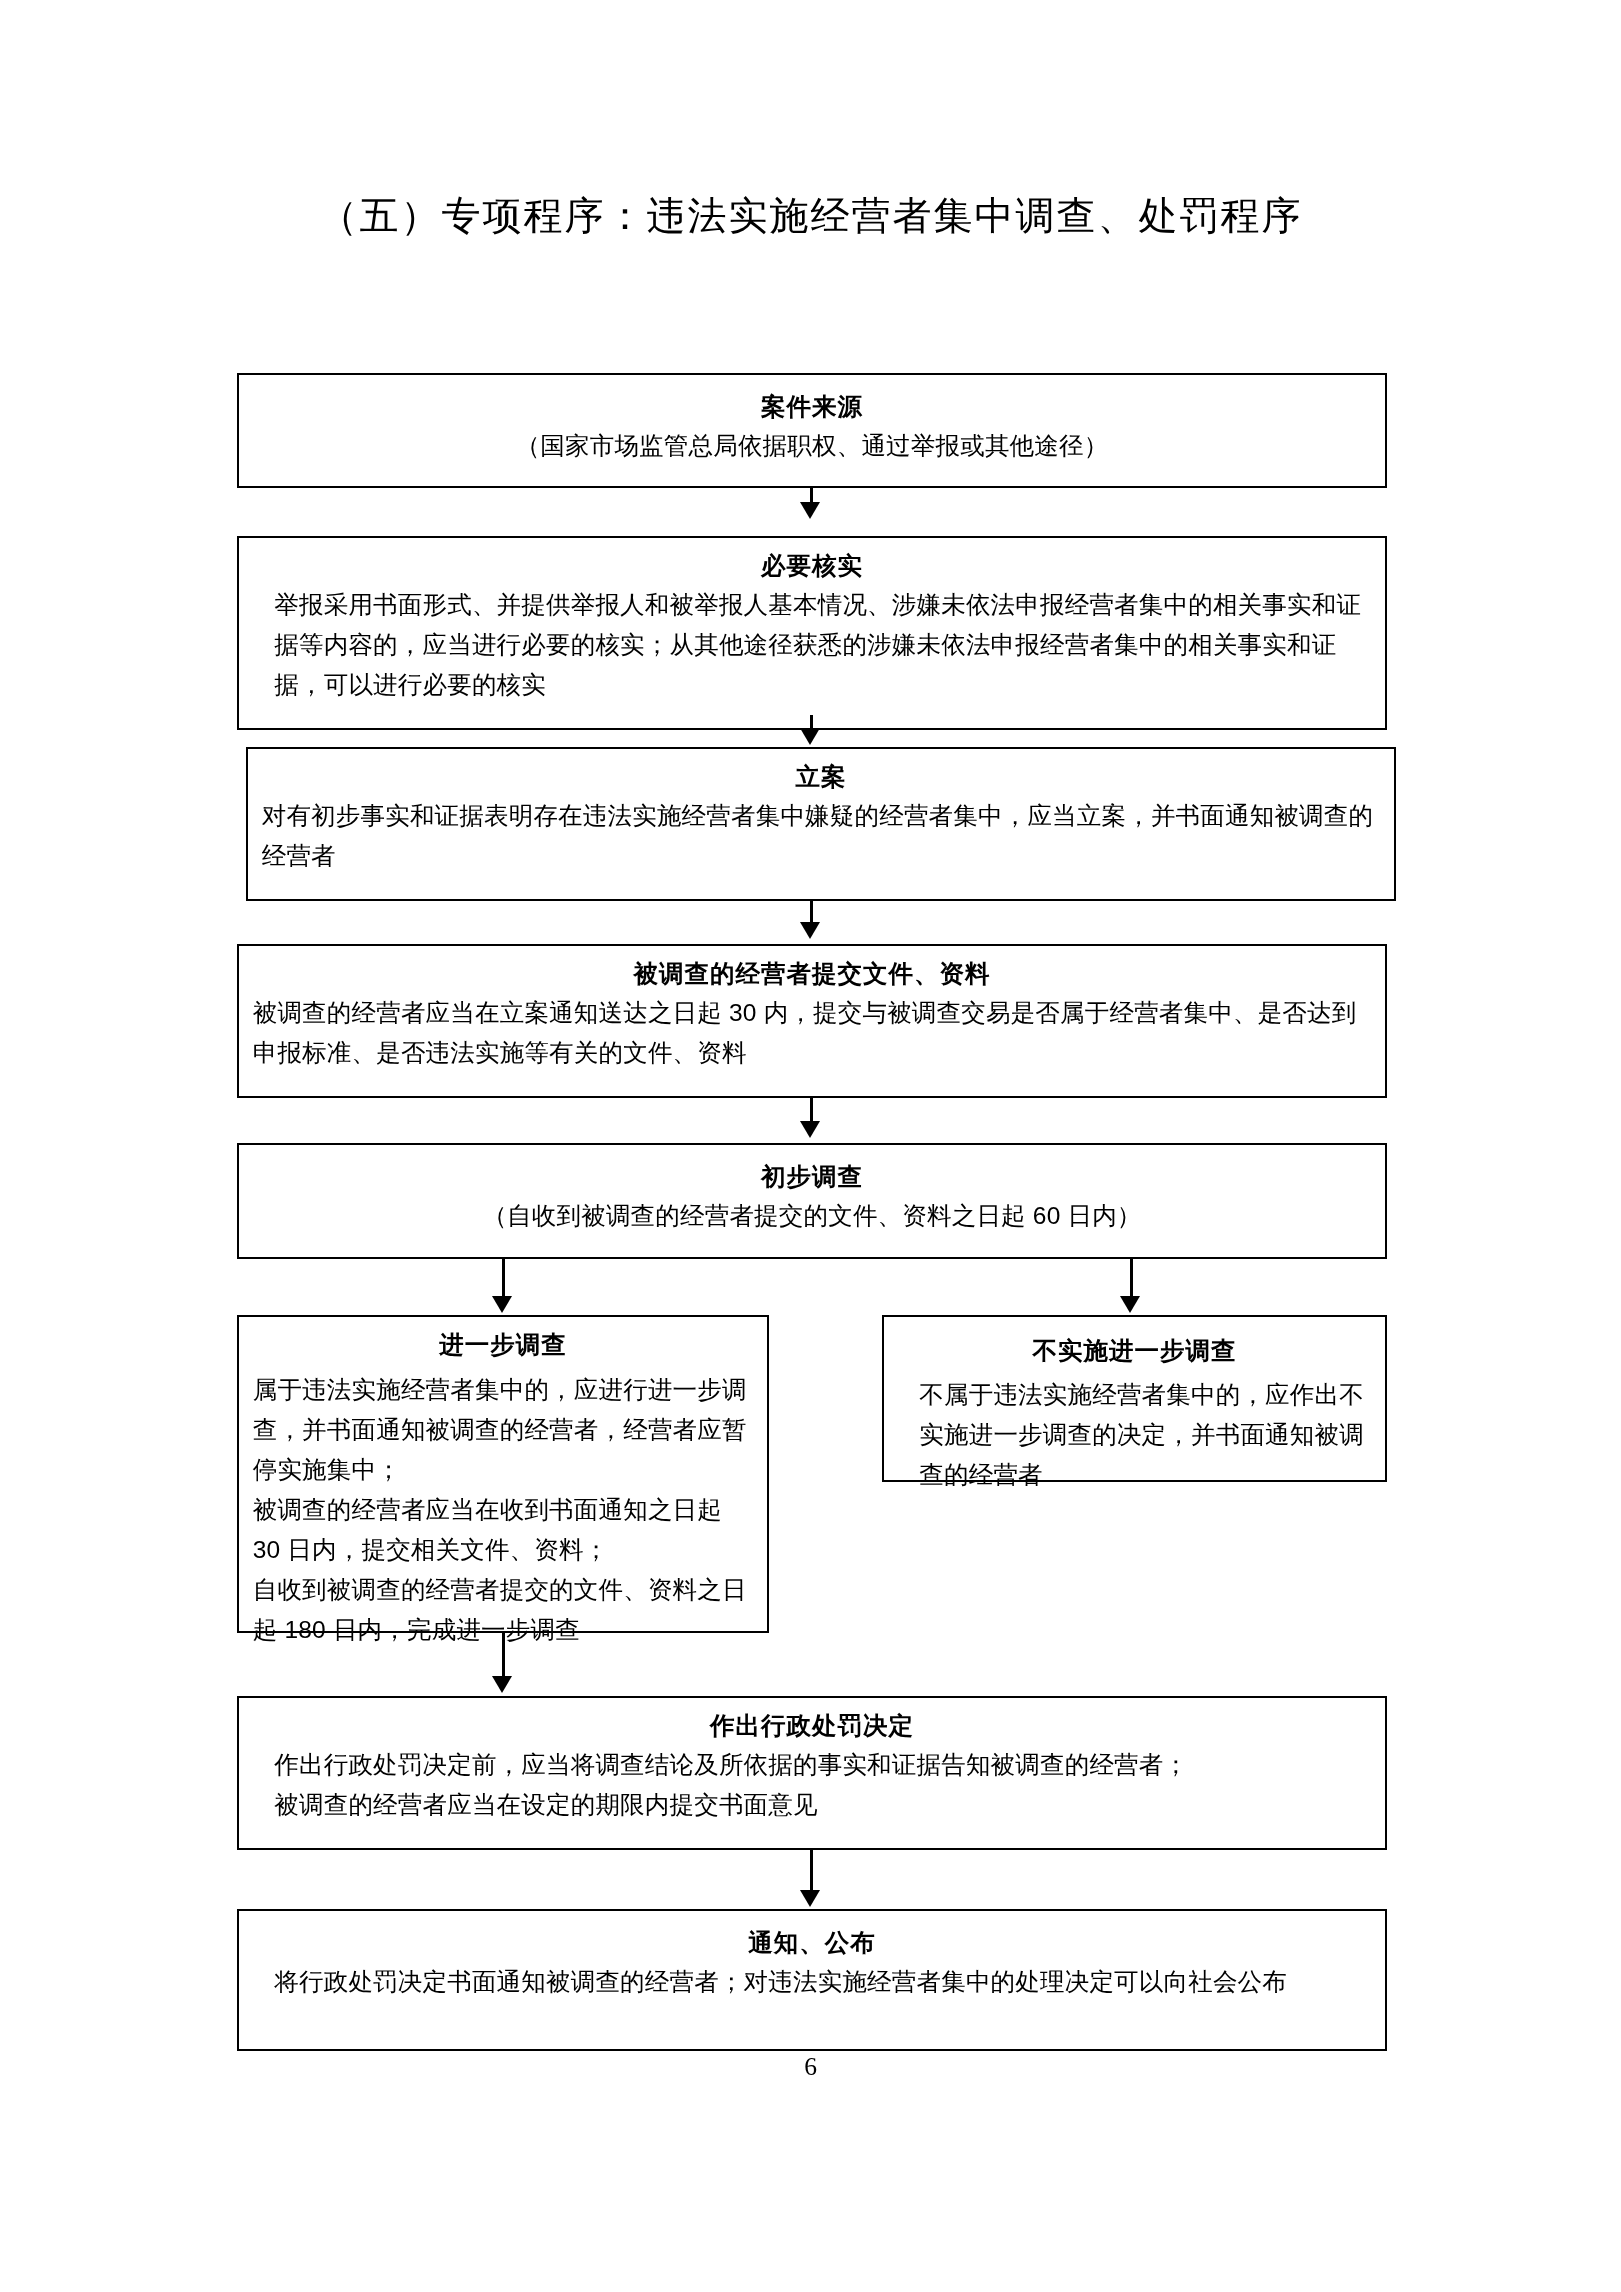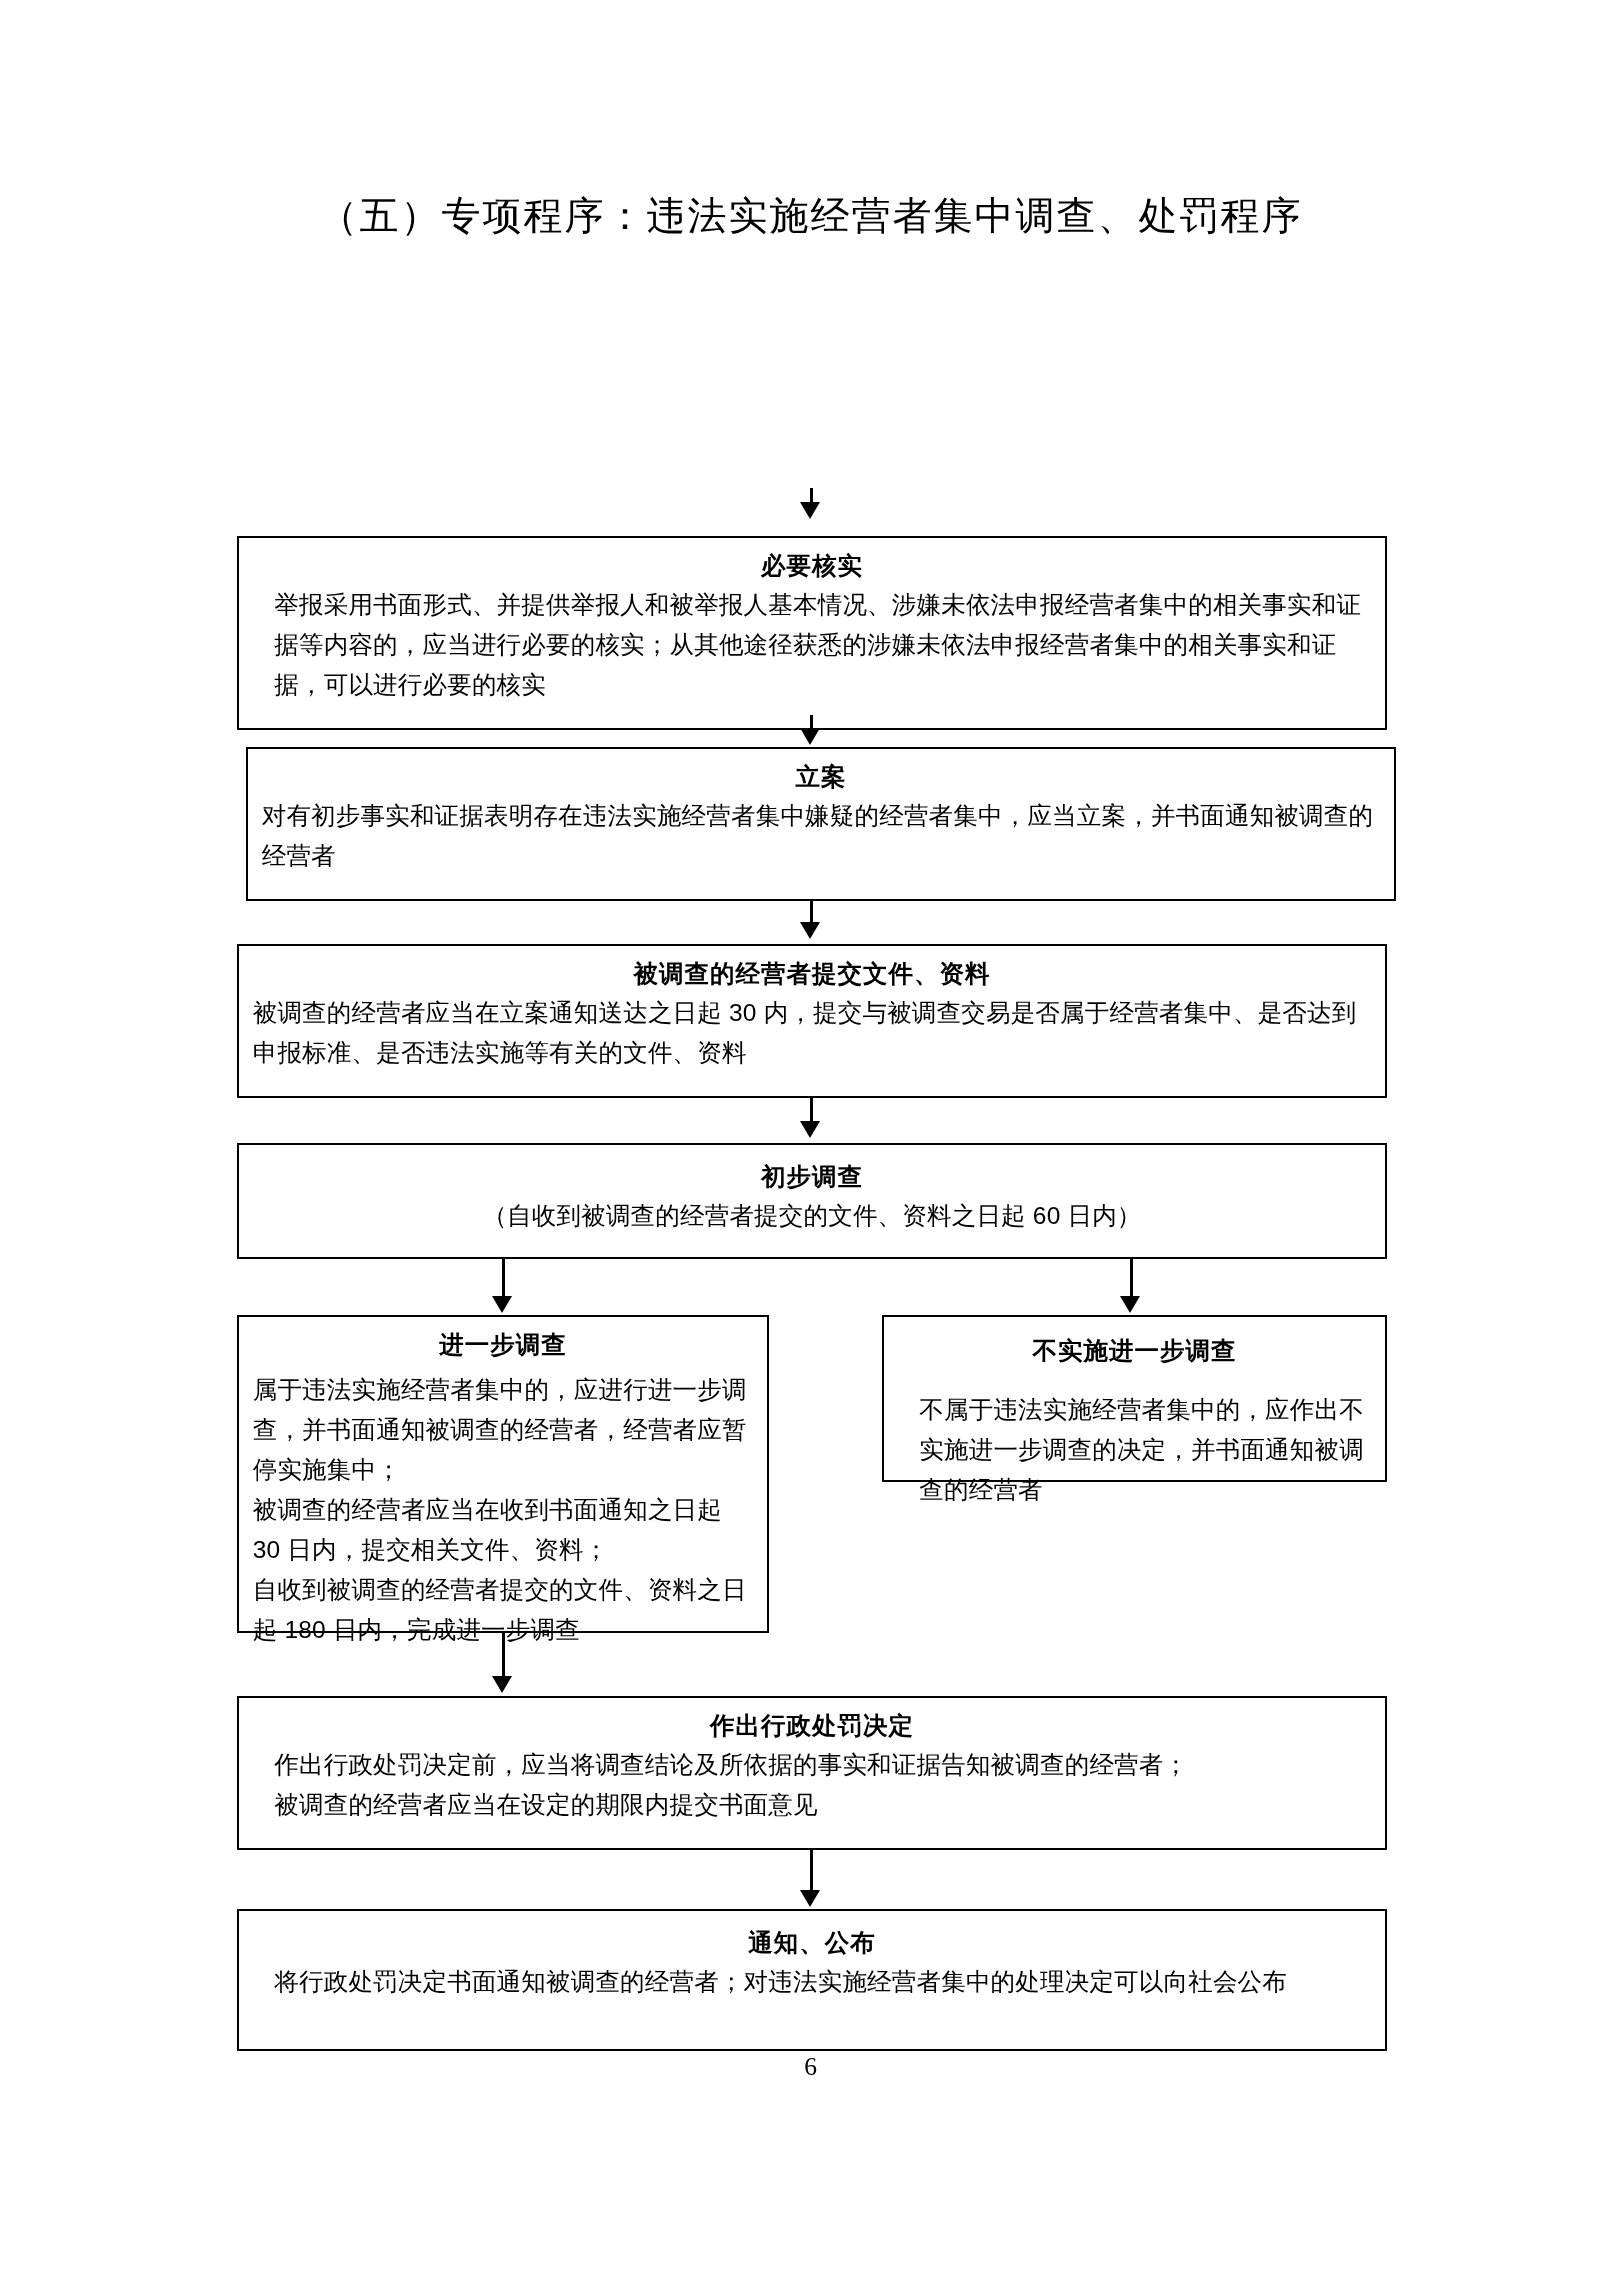--- a/index.html
+++ b/index.html
@@ -84,20 +84,24 @@
     font-size:25.5px;
   }
 </style>
 </head>
 <body>
 
 <div class="page">
 
   <div class="doc-title">（五）专项程序：违法实施经营者集中调查、处罚程序</div>
 
+  <div class="fbox" style="left:237px; top:373px; width:1150px; height:115px; padding-top:11.8px;">
+    <span class="bt">案件来源</span>
+    <span class="bb center">（国家市场监管总局依据职权、通过举报或其他途径）</span>
+  </div>
 
   <div class="conn" style="left:810px; top:488px; width:2.9px; height:15.7px;"></div>
   <div class="arrow-head" style="left:800px; top:502px;"></div>
 
   <div class="fbox" style="left:237px; top:520px; width:1150px; height:194px; padding-top:7.8px;margin-top:16px;">
     <span class="bt">必要核实</span>
     <span class="bb" style="padding-left:21.6px;">举报采用书面形式、并提供举报人和被举报人基本情况、涉嫌未依法申报经营者集中的相关事实和证据等内容的，应当进行必要的核实；从其他途径获悉的涉嫌未依法申报经营者集中的相关事实和证据，可以进行必要的核实</span>
   </div>
 
   <div class="conn" style="left:810px; top:715px; width:2.9px; height:15.7px;"></div>
@@ -132,21 +136,21 @@
 
   <div class="fbox" style="left:237px; top:1315px; width:532px; height:318px; padding-top:7.8px;">
     <span class="bt">进一步调查</span>
     <span class="bb" style="margin-top:5.9px;">属于违法实施经营者集中的，应进行进一步调查，并书面通知被调查的经营者，经营者应暂停实施集中；
 被调查的经营者应当在收到书面通知之日起 30 日内，提交相关文件、资料；
 自收到被调查的经营者提交的文件、资料之日起 180 日内，完成进一步调查</span>
   </div>
 
   <div class="fbox" style="left:882px; top:1315px; width:505px; height:167px; padding-top:14px;">
     <span class="bt">不实施进一步调查</span>
-    <span class="bb" style="padding-left:21.6px; margin-top:20px;">不属于违法实施经营者集中的，应作出不实施进一步调查的决定，并书面通知被调查的经营者</span>
+    <span class="bb" style="padding-left:21.6px; margin-top:5px;">不属于违法实施经营者集中的，应作出不实施进一步调查的决定，并书面通知被调查的经营者</span>
   </div>
 
   <div class="conn" style="left:502px; top:1633px; width:2.9px; height:45px;"></div>
   <div class="arrow-head" style="left:492px; top:1676px;"></div>
 
   <div class="fbox" style="left:237px; top:1696px; width:1150px; height:154px; padding-top:7.8px;">
     <span class="bt">作出行政处罚决定</span>
     <span class="bb" style="padding-left:21.6px;">作出行政处罚决定前，应当将调查结论及所依据的事实和证据告知被调查的经营者；
 被调查的经营者应当在设定的期限内提交书面意见</span>
   </div>

